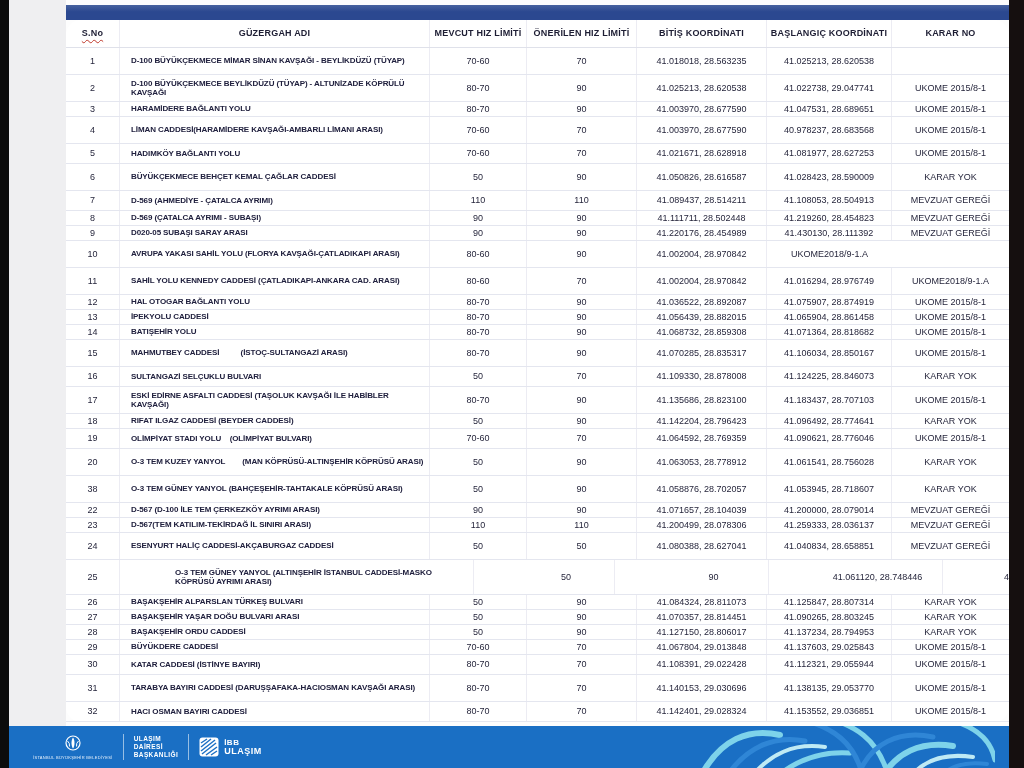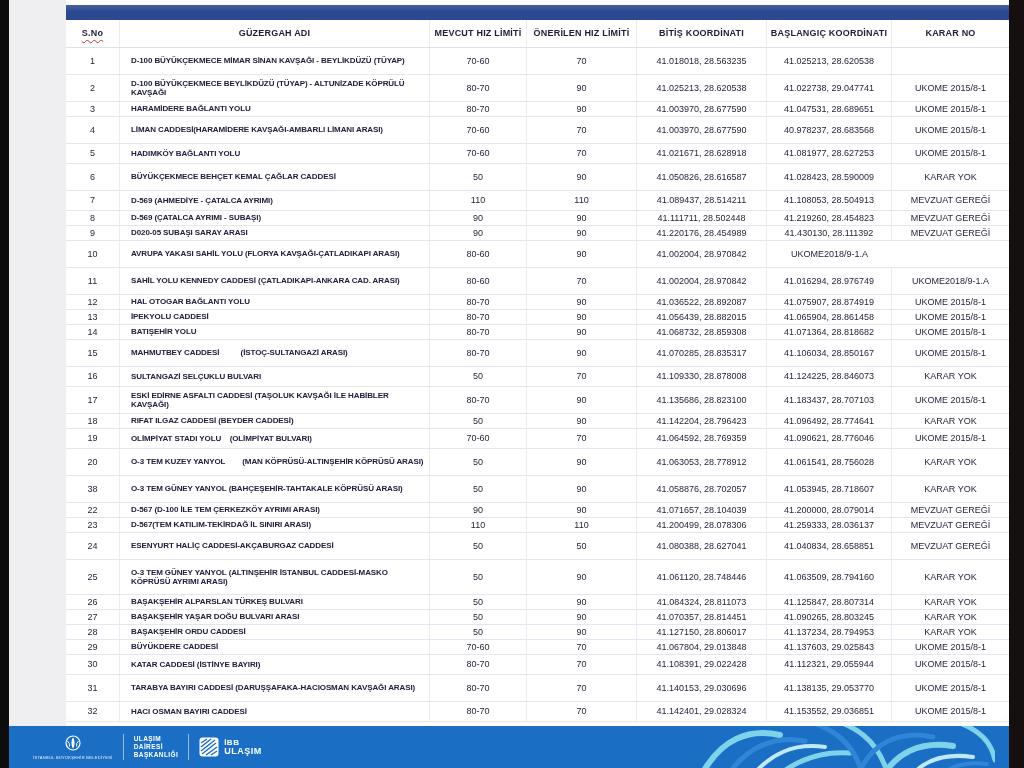--- a/index.html
+++ b/index.html
@@ -32,21 +32,21 @@
                    text-decoration-color:#c0392b; text-underline-offset:3px; }
 
   .tb .row { height:27px; }
   .tb .row:nth-child(3), .tb .row:nth-child(8), .tb .row:nth-child(9),
   .tb .row:nth-child(12), .tb .row:nth-child(13), .tb .row:nth-child(14),
   .tb .row:nth-child(18), .tb .row:nth-child(22), .tb .row:nth-child(23),
   .tb .row:nth-child(26), .tb .row:nth-child(27), .tb .row:nth-child(28),
   .tb .row:nth-child(29) { height:15px; }
   .tb .row:nth-child(5), .tb .row:nth-child(7), .tb .row:nth-child(16),
   .tb .row:nth-child(19), .tb .row:nth-child(30), .tb .row:nth-child(32) { height:20px; }
-  .tb .row:nth-child(25) { height:35px; }
+  .tb .row:nth-child(25) { height:35px;gap:44px; }
 
   
   .footer { position:absolute; left:9px; bottom:0; width:1000px; height:42px;
             background:#1a6fc4; z-index:4; display:flex; align-items:center; overflow:hidden; }
   .footer-inner { display:flex; align-items:center; gap:10px; margin-left:24px; }
   .emblem { display:flex; flex-direction:column; align-items:center; color:#fff; }
   .emblem-caption { font-size:4px; color:#e8f2fb; margin-top:1px; letter-spacing:.3px; white-space:nowrap; }
   .vdiv { width:1px; height:26px; background:rgba(255,255,255,.55); }
   .dept { color:#fff; font-weight:bold; font-size:6.5px; line-height:1.25; letter-spacing:.4px; }
   .brand { display:flex; align-items:center; gap:5px; color:#fff; }

